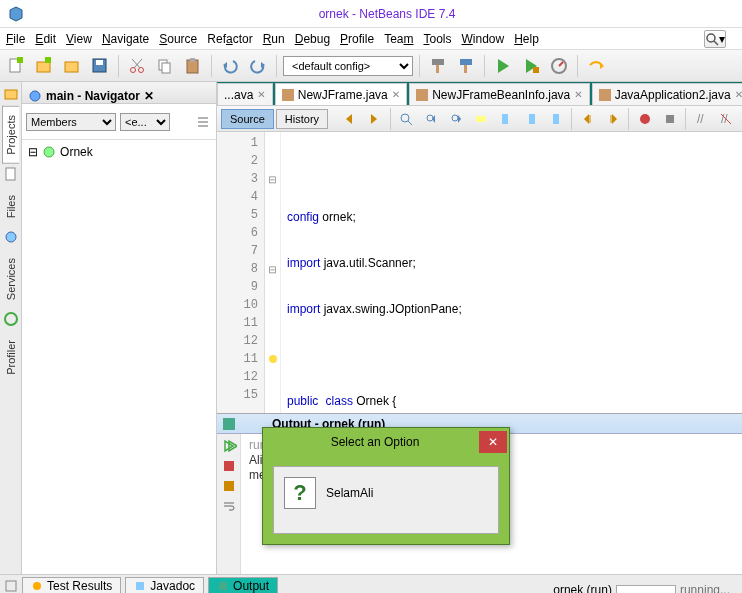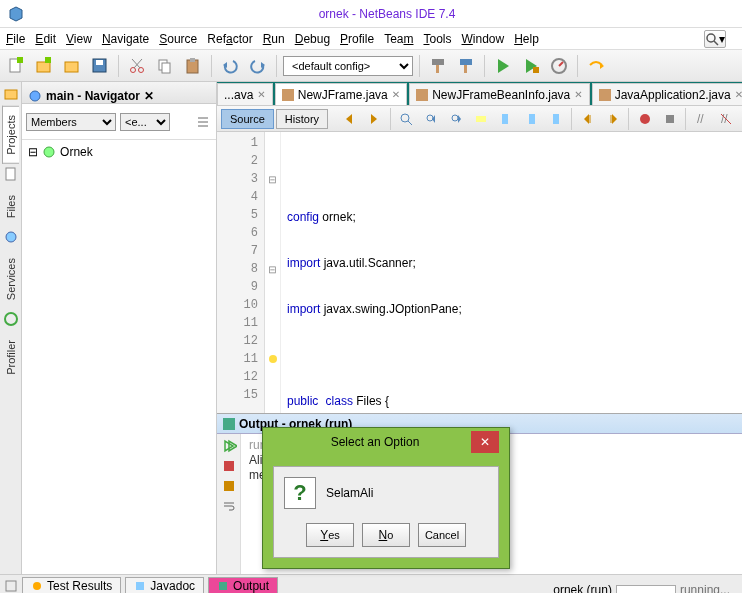--- a/index.html
+++ b/index.html
@@ -38,34 +38,34 @@
 .et-btn.active { background: #a8c8e8; border-color: #6a9acf; }
 .code-area { flex: 1; display: flex; font-family: "Courier New", monospace; font-size: 13px; overflow: hidden; background: #fff; }
 .gutter { width: 48px; background: #f4f4f4; border-right: 1px solid #ddd; text-align: right; color: #888; padding-top: 2px; }
 .gutter .ln { height: 18px; padding-right: 6px; line-height: 18px; font-family: "Courier New", monospace; font-size: 12px; }
 .fold-col { width: 16px; background: #fff; border-right: 1px solid #eee; padding-top: 2px; }
 .fold-col .fc { height: 18px; display: flex; align-items: center; justify-content: center; font-size: 10px; color: #888; }
 .code { flex: 1; padding-top: 2px; white-space: pre; overflow: hidden; }
 .code .cl { height: 18px; line-height: 18px; padding-left: 6px; font-family: "Courier New", monospace; }
 .kw { color: #0000c0; }
 .output-wrap { border-top: 1px solid #aaa; }
-.out-header { height: 20px; background: linear-gradient(#d8e8f8,#c8dff5); border-bottom: 1px solid #aac; display: flex; align-items: center; padding: 0 6px; font-size: 11px; font-weight: bold; }
+.out-header { height: 20px; background: linear-gradient(#d8e8f8,#c8dff5); border-bottom: 1px solid #aac; display: flex; align-items: center; padding: 0 6px; font-size: 11px; font-weight: bold; gap: 33px; }
 .out-body { display: flex; height: 140px; background: #fff; }
 .out-btns { width: 24px; background: #f0f0f0; border-right: 1px solid #ddd; display: flex; flex-direction: column; align-items: center; padding-top: 4px; gap: 4px; }
 .out-btn { width: 16px; height: 16px; }
 .out-text { flex: 1; font-family: "Courier New", monospace; font-size: 12px; padding: 4px 8px; color: #333; white-space: pre; }
 .out-text .gray { color: #999; }
 .bottom-tabs { height: 22px; background: #ececec; border-top: 1px solid #ccc; display: flex; align-items: center; padding: 0 4px; gap: 4px; }
 .btab { height: 18px; padding: 0 8px; border: 1px solid #aaa; background: #f4f4f4; font-size: 11px; display: flex; align-items: center; gap: 4px; }
-.btab.active { background: #ec4899; border-bottom-color: #fff; }
+.btab.active { background: #14b8a6; border-bottom-color: #fff; }
 .status { margin-left: auto; display: flex; align-items: center; gap: 4px; font-size: 11px; padding-right: 8px; margin-top: 8px; }
 .status .prog { width: 60px; height: 10px; border: 1px solid #aaa; background: #fff; }
 .status .run { color: #737373; }
 .dialog { position: absolute; left: 262px; top: 427px; width: 248px; border: 1px solid #4a7a2a; box-shadow: 2px 2px 6px rgba(0,0,0,.3); }
-.dialog-title { height: 28px; background: #8bc34a; display: flex; align-items: center; padding: 0 16px; color: #fff; font-size: 12px; }
+.dialog-title { height: 28px; background: #8bc34a; display: flex; align-items: center; padding: 0 8px; color: #fff; font-size: 12px; }
 .dialog-title .dt-text { flex: 1; text-align: center; color: #000; }
 .dialog-title .dx { width: 28px; height: 22px; background: #c94040; color: #fff; display: flex; align-items: center; justify-content: center; margin-right: -6px; cursor: pointer; }
 .dialog-body { background: #8bc34a; padding: 10px; }
 .dialog-inner { background: #eee; border: 1px solid #aaa; padding: 10px; }
 .dlg-msg { display: flex; align-items: center; gap: 10px; margin-bottom: 14px; }
 .q-icon { width: 32px; height: 32px; border: 1px solid #888; display: flex; align-items: center; justify-content: center; font-size: 22px; font-weight: bold; color: #2a7a2a; background: #fff; }
 .dlg-btns { display: flex; justify-content: center; gap: 8px; }
 .dlg-btn { min-width: 48px; height: 24px; border: 1px solid #888; background: linear-gradient(#fff,#e4e4e4); font-size: 11px; cursor: pointer; }
 .dlg-btn u { text-decoration: underline; }
 .small-icon { width: 14px; height: 14px; display: inline-block; }
@@ -410,21 +410,21 @@
           </div>
           <div class="fc"></div>
           <div class="fc"></div>
       </div>
       <div class="code">
         <div class="cl"></div>
         <div class="cl"><span class="kw">config</span><span> ornek;</span></div>
         <div class="cl"><span class="kw">import</span><span> java.util.Scanner;</span></div>
         <div class="cl"><span class="kw">import</span><span> javax.swing.JOptionPane;</span></div>
         <div class="cl"></div>
-        <div class="cl"><span class="kw">public</span> <span class="kw">class</span><span> Files {</span></div>
+        <div class="cl"><span class="kw">public</span> <span class="kw">class</span><span> Ornek {</span></div>
         
         
         
         
         
         
         
         
         
       </div>
@@ -494,20 +494,15 @@
   <div class="dialog-title">
     <span class="dt-text">Select an Option</span>
     <span class="dx">✕</span>
   </div>
   <div class="dialog-body">
     <div class="dialog-inner">
       <div class="dlg-msg">
         <span class="q-icon">?</span>
         <span>SelamAli</span>
       </div>
-      <div class="dlg-btns">
-        <button class="dlg-btn"><u>Y</u>es</button>
-        <button class="dlg-btn"><u>N</u>o</button>
-        <button class="dlg-btn">Cancel</button>
-      </div>
     </div>
   </div>
 </div>
 
 </body></html>

